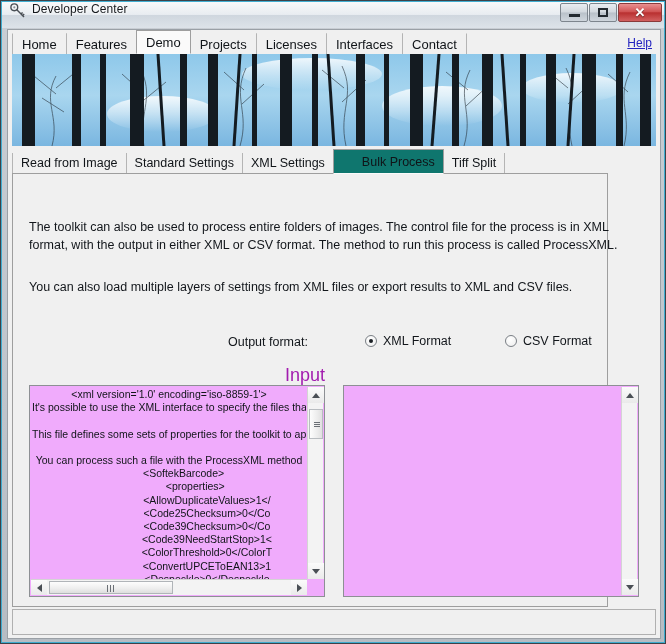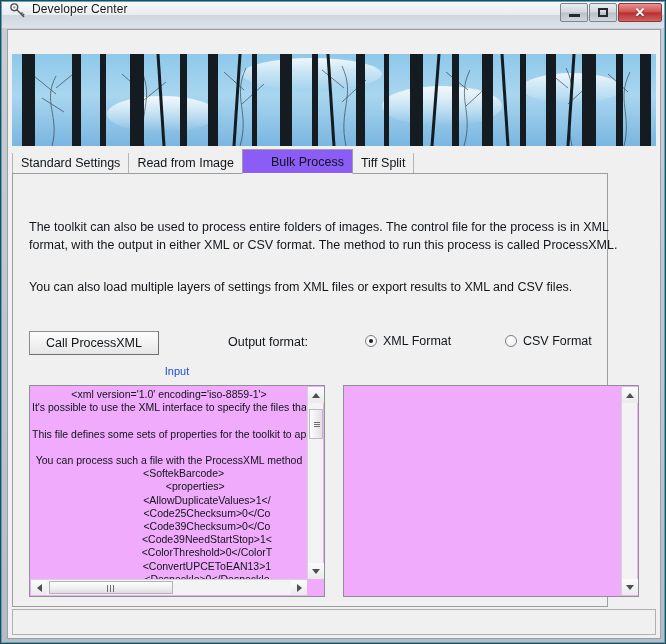--- a/index.html
+++ b/index.html
@@ -159,21 +159,21 @@
     height: 21px;
     line-height: 15px;
     border-left: 1px solid #b4b4b4;
     border-right: 1px solid #b4b4b4;
     background: transparent;
     white-space: nowrap;
     cursor: default;
     margin-right: -1px;
   }
   .stab.active {
-    background: #8b5cf6;
+    background: #0f766e;
     border: 1px solid #9e9e9e;
     border-bottom: 1px solid #fafafa;
     height: 25px;
     line-height: 18px;
     position: relative;
     z-index: 3;
     padding-left: 28px;
   }
 
   
@@ -242,23 +242,23 @@
     left: 3px; top: 3px;
     width: 4px; height: 4px;
     border-radius: 50%;
     background: #1b1f24;
   }
 
   
   .io-header {
     position: absolute;
     top: 191px;
-    font-size: 11px;
-    color: #1d4ed8;
-    text-align: center;
+    font-size: 18px;
+    color: #a21caf;
+    text-align: right;
   }
   #hdr-input  { left: 16px;  width: 296px; }
   #hdr-output { left: 330px; width: 296px; }
 
   
   .pane {
     position: absolute;
     top: 211px;
     height: 212px;
     background: #f0abfc;
@@ -406,20 +406,30 @@
         <span class="maxsq"></span>
       </div>
       <div class="winbtn close">
         <span class="glyph">✕</span>
       </div>
     </div>
   </div>
 
   <div id="client">
 
+    <div id="maintabs">
+      <div class="mtab">Home</div>
+      <div class="mtab">Features</div>
+      <div class="mtab active">Demo</div>
+      <div class="mtab">Projects</div>
+      <div class="mtab">Licenses</div>
+      <div class="mtab">Interfaces</div>
+      <div class="mtab">Contact</div>
+      <a id="help-link">Help</a>
+    </div>
 
     <div id="banner">
       <svg width="644" height="92" viewBox="0 0 644 92" preserveAspectRatio="none">
         <defs>
           <linearGradient id="sky" x1="0" y1="0" x2="0" y2="1">
             <stop offset="0%" stop-color="#8ec8ea"></stop>
             <stop offset="45%" stop-color="#a9d6ef"></stop>
             <stop offset="100%" stop-color="#7ab6e0"></stop>
           </linearGradient>
           <linearGradient id="cloudg" x1="0" y1="0" x2="0" y2="1">
@@ -471,35 +481,35 @@
           <path d="M222 92 L228 0"></path>
           <path d="M322 92 L316 0"></path>
           <path d="M420 92 L427 0"></path>
           <path d="M496 92 L490 0"></path>
           <path d="M556 92 L562 0"></path>
         </g>
       </svg>
     </div>
 
     <div id="subtabs">
+      <div class="stab">Read from Image</div>
       <div class="stab">Standard Settings</div>
-      <div class="stab">Read from Image</div>
+      <div class="stab">XML Settings</div>
       <div class="stab active">Bulk Process</div>
       <div class="stab">Tiff Split</div>
     </div>
 
     <div id="panel">
 
       <div class="para" id="para1">The toolkit can also be used to process entire folders of images. The control file for the
 process is in XML format, with the output in either XML or CSV format. The method to run
 this process is called ProcessXML.</div>
       <div class="para" id="para2">You can also load  multiple layers of settings from XML files or export results to XML and
 CSV files.</div>
 
-      <button id="btn-processxml">Call ProcessXML</button>
 
       <div id="label-outputformat">Output format:</div>
 
       <div class="radio-wrap" id="radio-xml">
         <span class="radio-dot on"></span>
         <span>XML Format</span>
       </div>
       <div class="radio-wrap" id="radio-csv">
         <span class="radio-dot"></span>
         <span>CSV Format</span>

